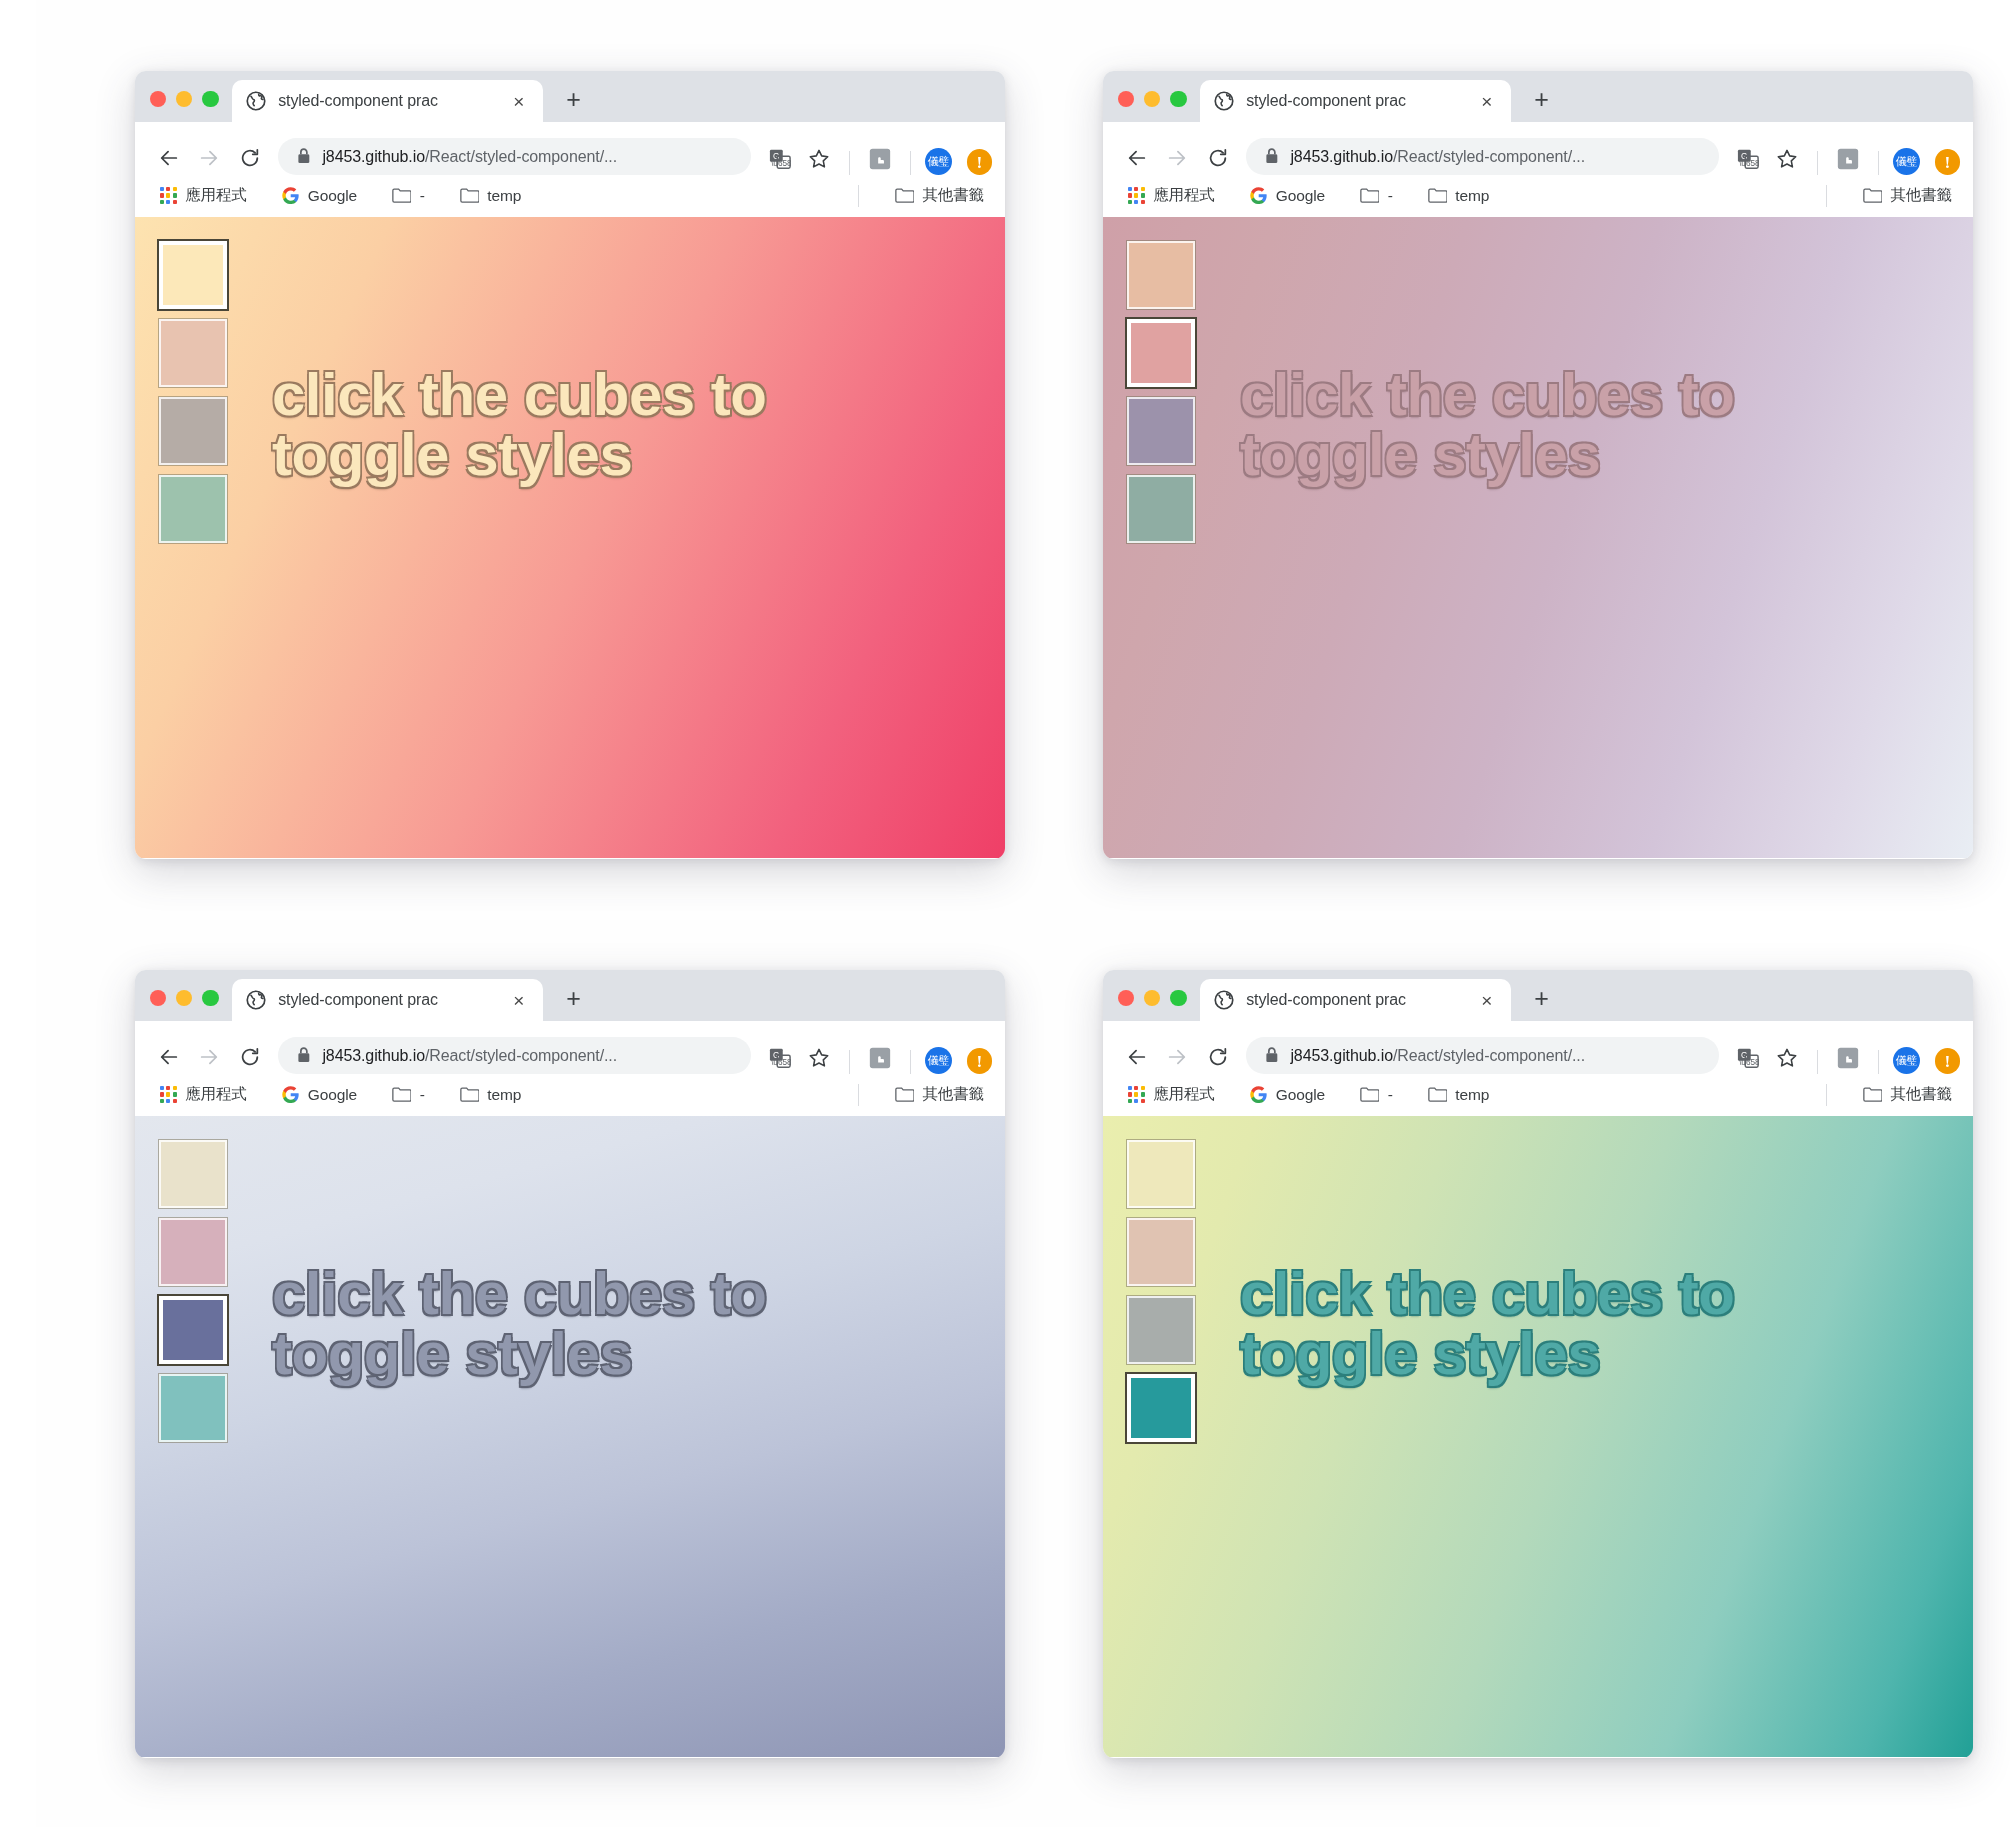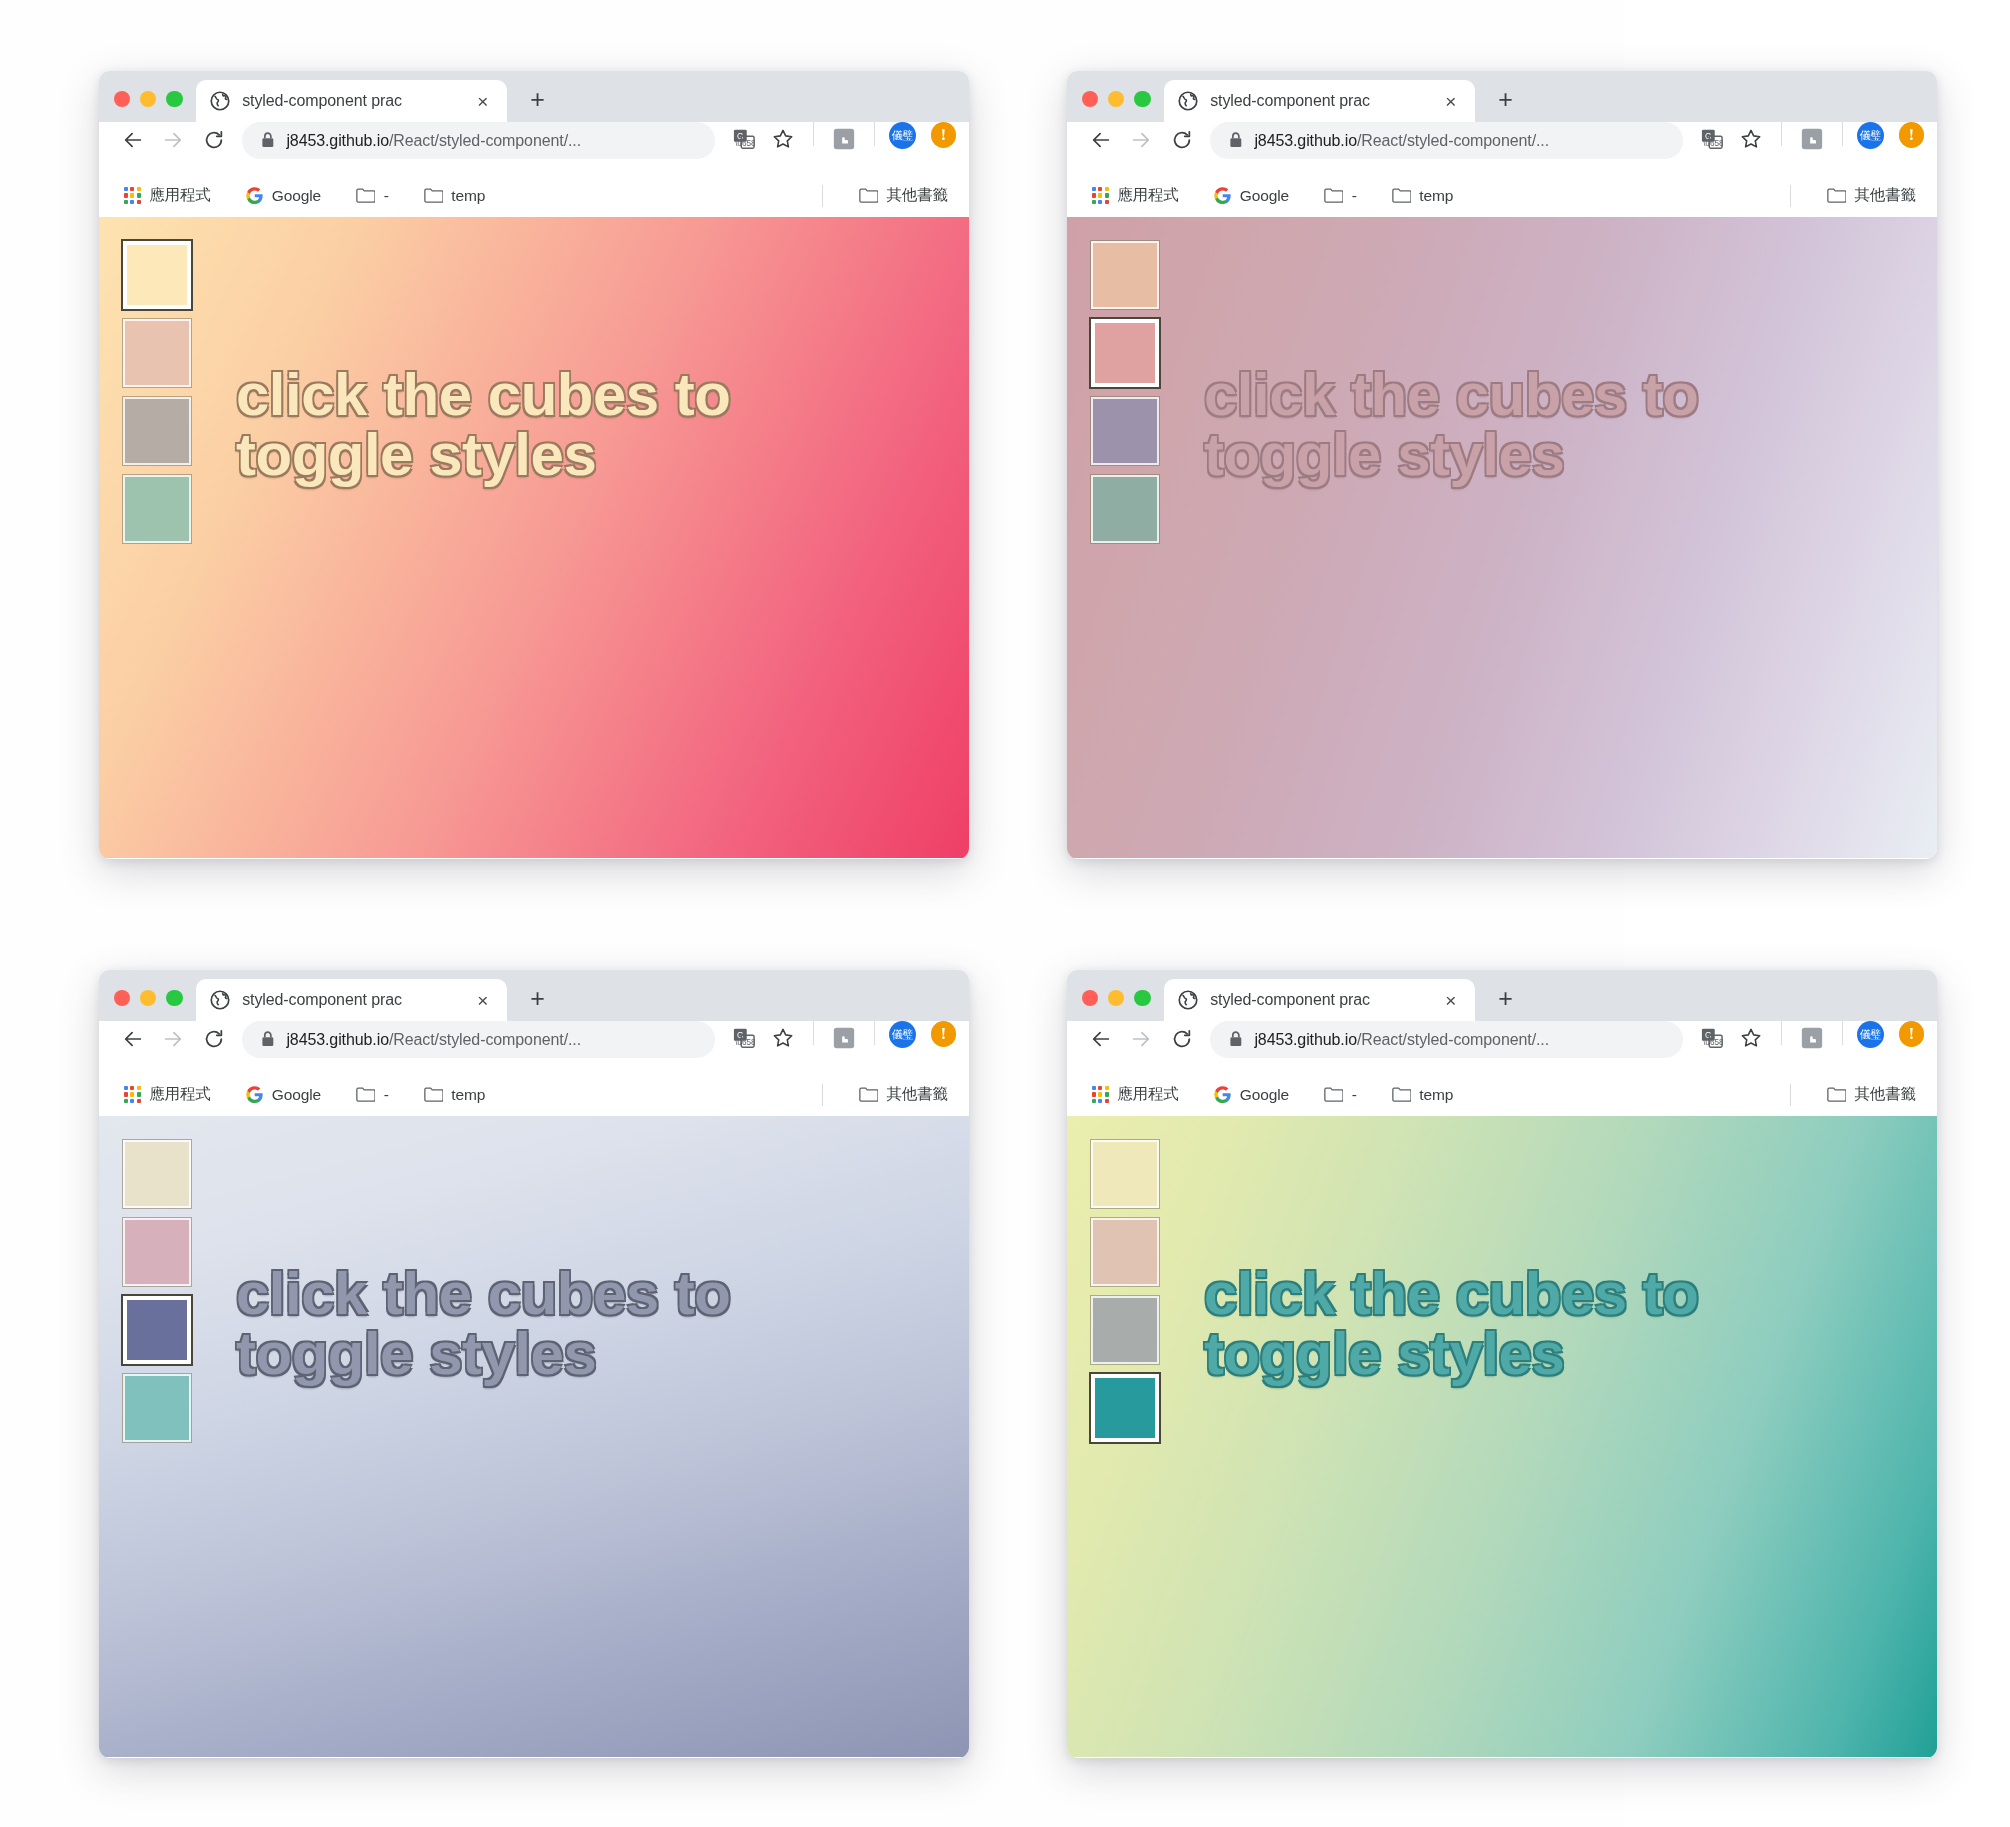--- a/index.html
+++ b/index.html
@@ -6,20 +6,21 @@
   html, body {
     width: 2010px; height: 1827px;
     background: #ffffff;
     font-family: "Liberation Sans", sans-serif;
     overflow: hidden;
   }
   .stage {
     position: relative;
     width: 1624px; height: 1827px;
     background: #fefefe;
+    margin-left: 36px;
   }
 
   
   .window {
     position: absolute;
     border-radius: 11px;
     overflow: hidden;
     box-shadow: 0 12.8px 40px rgba(60,60,80,0.20), 0 2.7px 9.1px rgba(60,60,80,0.13);
     background: #fff;
   }
@@ -80,21 +81,21 @@
     display: flex; align-items: center; justify-content: center;
     margin-left: 11px; margin-bottom: 2.7px;
     color: #3c4043;
     font-size: 25px; font-weight: 300; line-height: 1;
   }
 
   
   .toolbar {
     height: 53px;
     background: #ffffff;
-    display: flex; align-items: flex-start;
+    display: flex; align-items: flex-end;
     padding: 0 12.8px 0 16.4px;
     gap: 5.5px;
   }
   .navbtn {
     width: 35px; height: 35px;
     display: flex; align-items: center; justify-content: center;
     color: #5f6368; flex: 0 0 35px;
   }
   .navbtn.disabled { color: #bdc1c6; }
   .omnibox {

